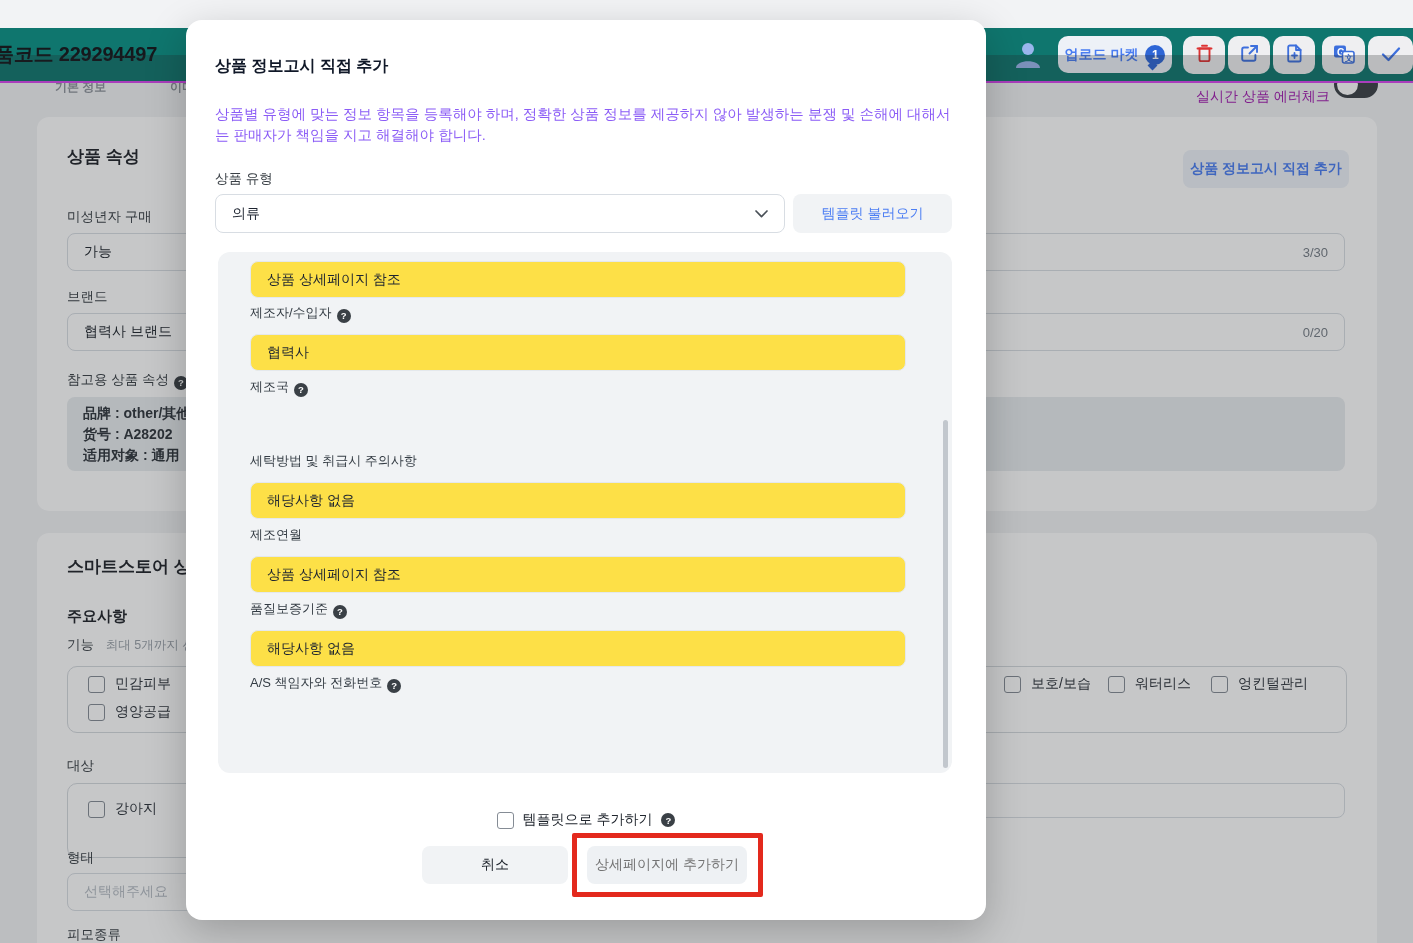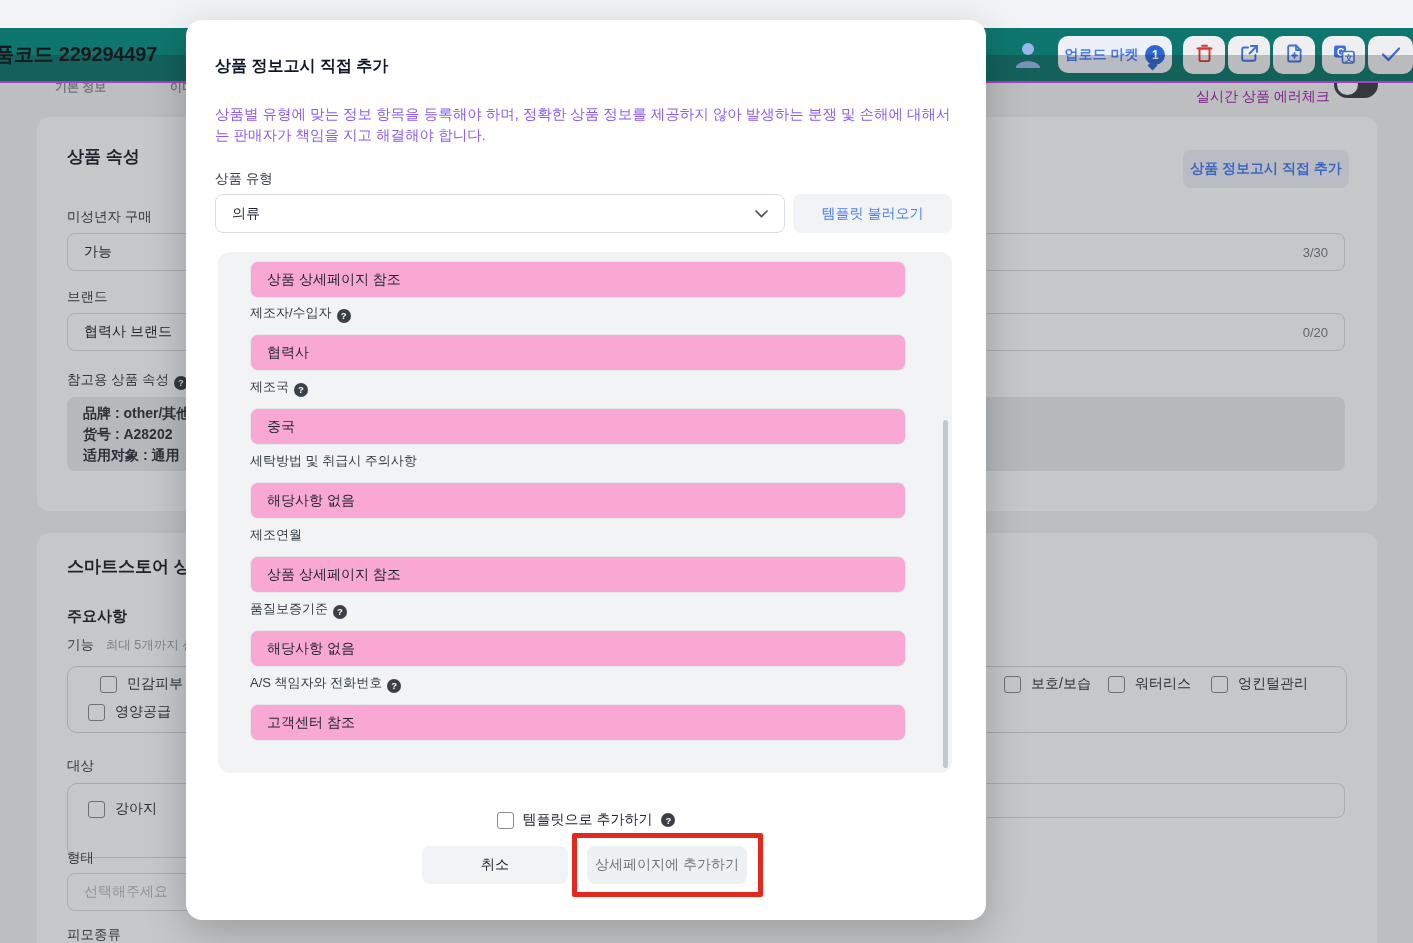--- a/index.html
+++ b/index.html
@@ -98,21 +98,21 @@
     background:#f1f3f5; border:none; border-radius:8px; cursor:pointer;
     font-family:inherit; font-size:14px; font-weight:500; color:#4c7ef3;
   }
   .scroll-area {
     position:absolute; left:32px; top:232px; width:734px; height:521px;
     background:#f1f3f5; border-radius:12px; overflow:hidden;
   }
   .f-label { position:absolute; left:32px; font-size:13px; color:#343c44; }
   .f-input {
     position:absolute; left:32px; width:656px; height:37px;
-    background:#f9a8d4; border:1px solid #e4e8ec; border-radius:8px;
+    background:#fde047; border:1px solid #e4e8ec; border-radius:8px;
     display:flex; align-items:center; padding:0 16px; font-size:14px; color:#1d2430;
   }
   .help-icon {
     display:inline-flex; align-items:center; justify-content:center;
     width:14px; height:14px; border-radius:50%; background:#3a4046; color:#fff;
     font-size:9.5px; font-weight:700; margin-left:5px; vertical-align:-2px; cursor:pointer;
   }
   .scroll-thumb { position:absolute; left:725px; top:168px; width:5px; height:348px; background:#c2c7cd; border-radius:3px; cursor:grab; }
 
   .tmpl-check-row {
@@ -243,21 +243,21 @@
   <div class="bg-card" style="top:533px; height:470px;">
     <div class="card-title" style="position:absolute;left:30px;top:22px;">스마트스토어 상품</div>
     <div style="position:absolute;left:30px;top:74px;font-size:15px;font-weight:700;color:#1f2329;">주요사항</div>
 
     <div style="position:absolute;left:30px;top:103px;font-size:13.5px;color:#3a4046;">
       <span>기능</span>
       <span style="font-size:12.5px;color:#9aa1a9;margin-left:8px;">최대 5개까지 선택</span>
     </div>
 
     <div class="group-box" style="left:30px;top:133px;width:1280px;height:67px;">
-      <label class="cbx-item" style="left:32px;top:8px;">
+      <label class="cbx-item" style="left:20px;top:8px;">
         <span class="cbx"></span>
         <span>민감피부</span>
       </label>
       <label class="cbx-item" style="left:20px;top:36px;">
         <span class="cbx"></span>
         <span>영양공급</span>
       </label>
       <span class="cbx" style="position:absolute;left:151px;top:8px;"></span>
       <span class="cbx" style="position:absolute;left:151px;top:36px;"></span>
 
@@ -318,23 +318,20 @@
     <div class="f-label" style="top:52px;">
       <span>제조자/수입자</span><span class="help-icon">?</span>
     </div>
     <div class="f-input" style="top:82px;">
         <span>협력사</span>
       </div>
 
     <div class="f-label" style="top:126px;">
       <span>제조국</span><span class="help-icon">?</span>
     </div>
-    <div class="f-input" style="top:156px;">
-        <span>중국</span>
-      </div>
 
     <div class="f-label" style="top:200px;">
       <span>세탁방법 및 취급시 주의사항</span>
     </div>
     <div class="f-input" style="top:230px;">
         <span>해당사항 없음</span>
       </div>
 
     <div class="f-label" style="top:274px;">
       <span>제조연월</span>
@@ -346,23 +343,20 @@
     <div class="f-label" style="top:348px;">
       <span>품질보증기준</span><span class="help-icon">?</span>
     </div>
     <div class="f-input" style="top:378px;">
         <span>해당사항 없음</span>
       </div>
 
     <div class="f-label" style="top:422px;">
       <span>A/S 책임자와 전화번호</span><span class="help-icon">?</span>
     </div>
-    <div class="f-input" style="top:452px;">
-        <span>고객센터 참조</span>
-      </div>
 
     <div class="scroll-thumb"></div>
   </div>
 
   <div class="tmpl-check-row">
     <span class="cbx" style="vertical-align:middle;"></span>
     <span>템플릿으로 추가하기</span>
     <span class="help-icon" style="margin-left:0;">?</span>
   </div>
 

